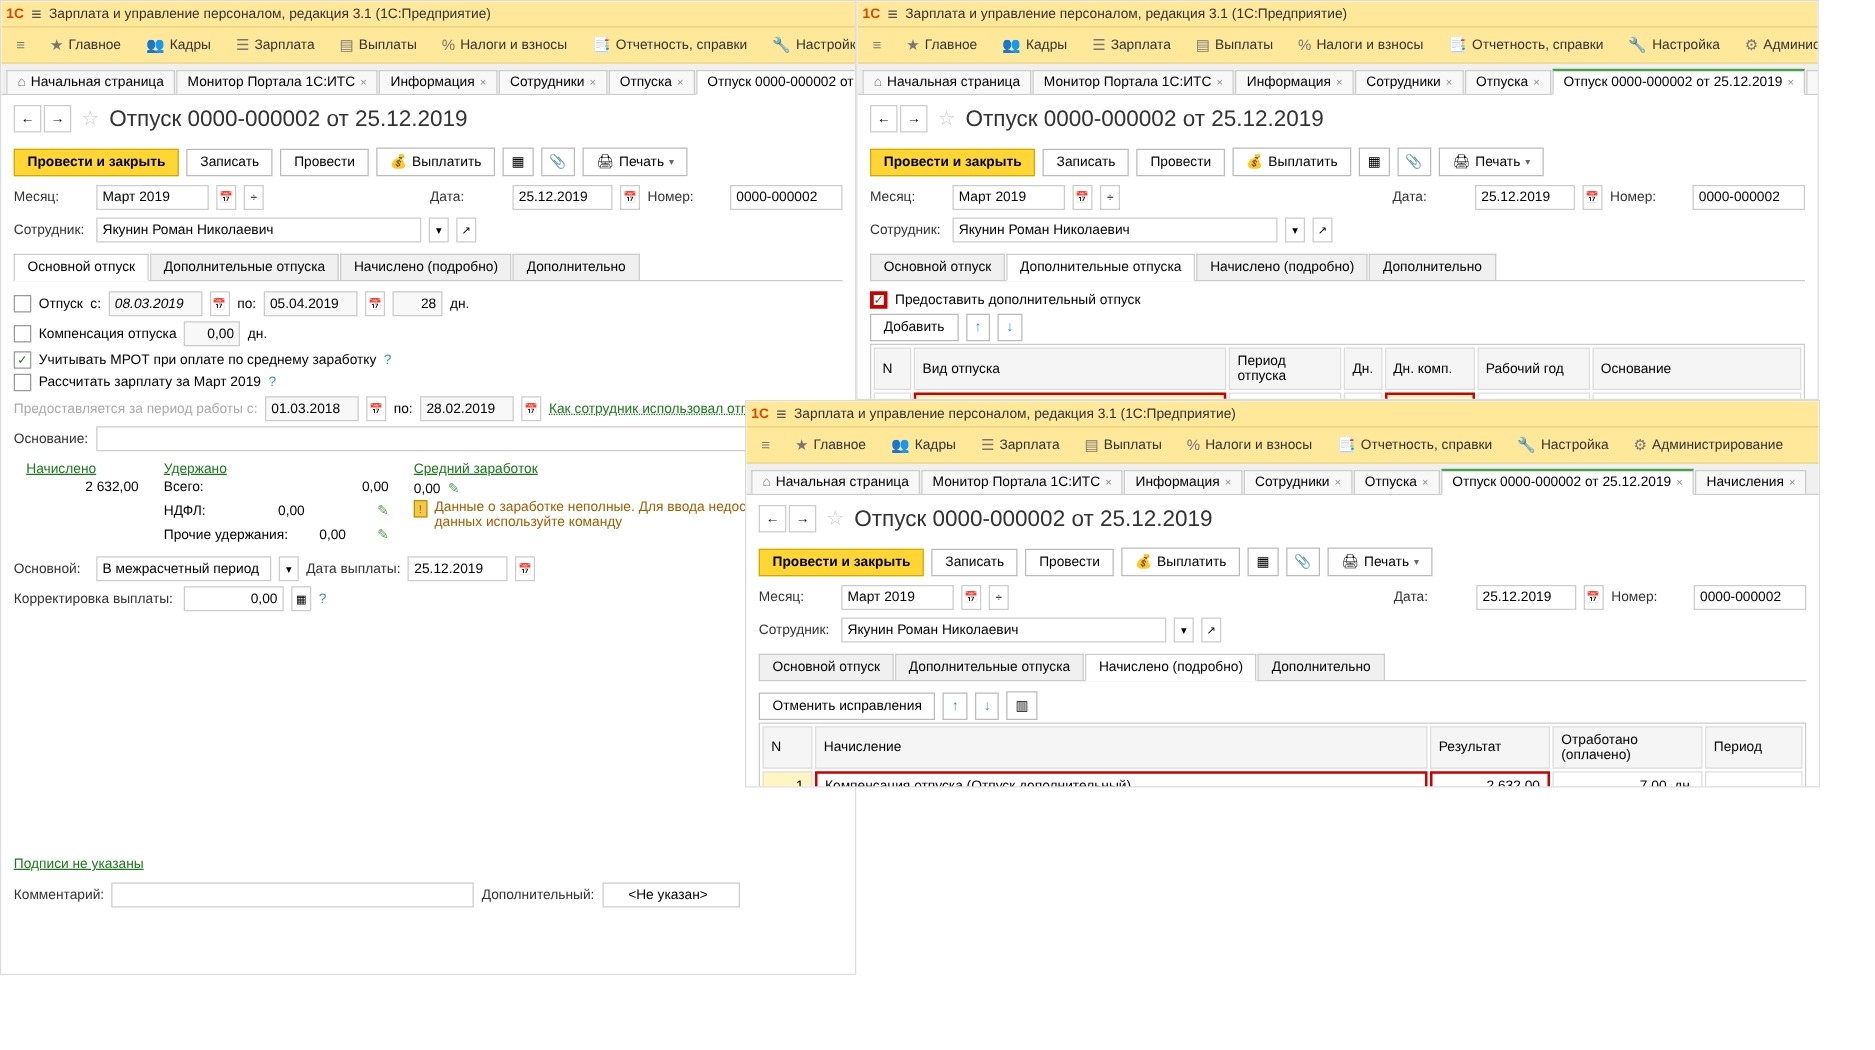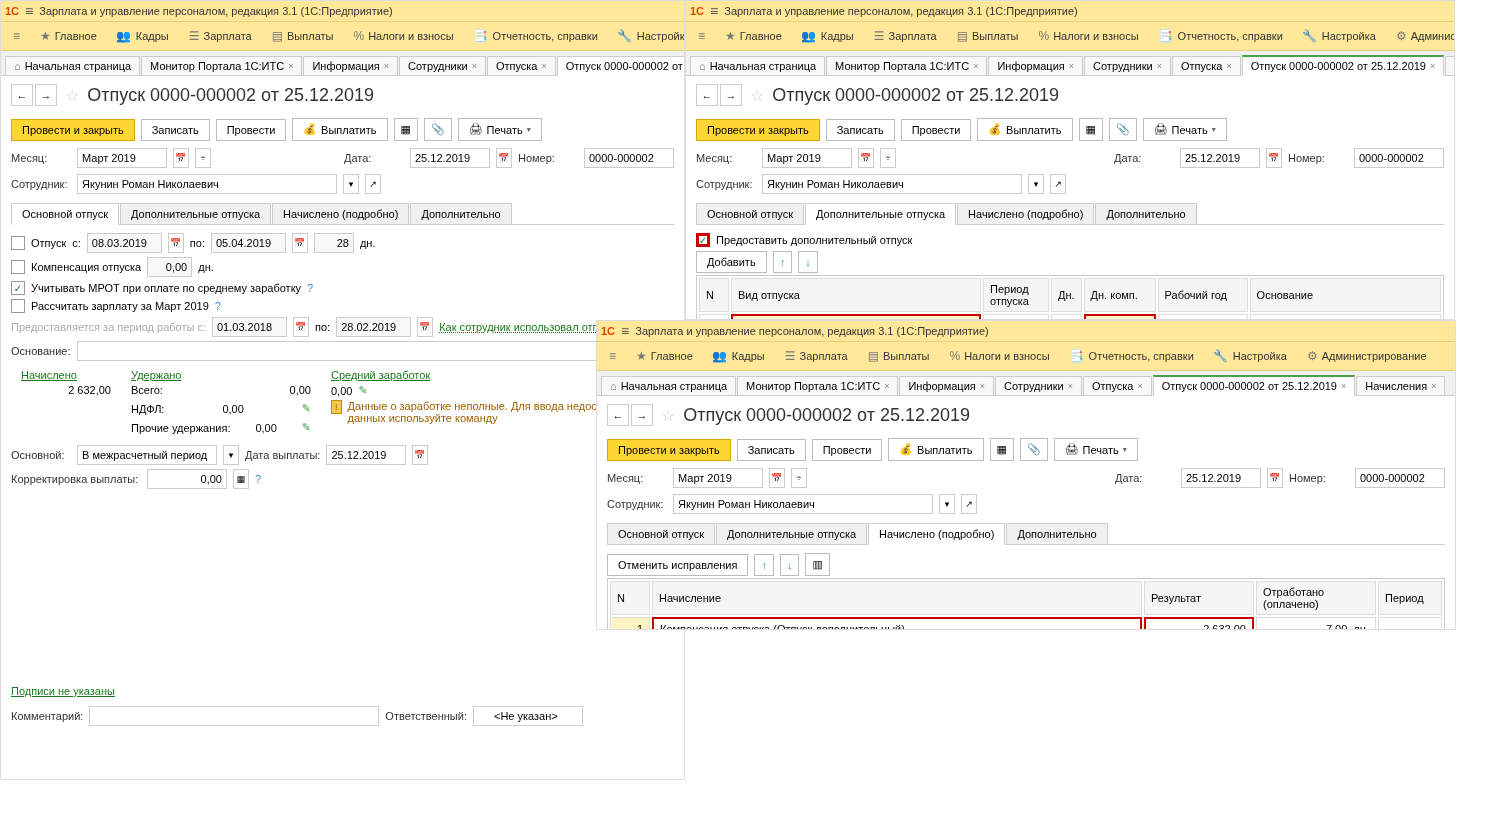--- a/index.html
+++ b/index.html
@@ -27,21 +27,21 @@
 .tab .home { color: #777; }
 
 .pagehdr { display: flex; align-items: center; gap: 8px; padding: 8px 10px; }
 .navbtns { display: flex; gap: 2px; }
 .navbtn { width: 22px; height: 22px; border: 1px solid #ccc; background: #fff; display: flex; align-items: center; justify-content: center; }
 .star { color: #ccc; font-size: 16px; }
 .pagetitle { font-size: 18px; font-weight: 400; color: #333; }
 
 .toolbar { display: flex; align-items: center; gap: 6px; padding: 4px 10px; }
 .btn { border: 1px solid #bbb; background: #fff; padding: 4px 10px; cursor: pointer; display: flex; align-items: center; gap: 4px; }
-.btn.yellow { background: #ffd633; border-color: #d4a800; font-weight: normal; }
+.btn.yellow { background: #ffd633; border-color: #d4a800; font-weight: bold; }
 .btn.icon { padding: 4px 6px; }
 .dd { font-size: 8px; color: #666; }
 
 .formrow { display: flex; align-items: center; gap: 6px; padding: 3px 10px; }
 .lbl { color: #333; min-width: 60px; }
 .input { border: 1px solid #ccc; background: #fff; padding: 2px 4px; height: 20px; }
 .input.ro { background: #f8f8f8; }
 .datebtn { width: 16px; height: 20px; border: 1px solid #ccc; background: #fff; display: inline-flex; align-items: center; justify-content: center; font-size: 9px; }
 
 .doctabs { display: flex; border-bottom: 1px solid #ccc; margin: 6px 10px 0; }
@@ -189,21 +189,21 @@
     <div class="doctab active">Основной отпуск</div>
     <div class="doctab">Дополнительные отпуска</div>
     <div class="doctab">Начислено (подробно)</div>
     <div class="doctab">Дополнительно</div>
   </div>
   <div class="panel-body">
     <div class="formrow" style="padding:2px 0">
       <span class="chk"></span>
       <span>Отпуск</span>
       <span>с:</span>
-      <input class="input ro" style="width: 75px;" value="08.03.2019">
+      <input class="input ro" style="width: 75px; font-style: italic;" value="08.03.2019">
       <span class="datebtn">📅</span>
       <span>по:</span>
       <input class="input ro" style="width: 75px;" value="05.04.2019">
       <span class="datebtn">📅</span>
       <input class="input ro numfield" style="width: 40px;" value="28">
       <span>дн.</span>
     </div>
     <div class="formrow" style="padding:2px 0">
       <span class="chk"></span>
       <span>Компенсация отпуска</span>
@@ -282,21 +282,21 @@
       <span style="color:#3a8dd4">?</span>
     </div>
   </div>
   <div style="position:absolute;bottom:50px;left:0;right:0">
     <div class="footer-links">
       <span class="grn-link">Подписи не указаны</span>
     </div>
     <div class="formrow">
       <span class="lbl">Комментарий:</span>
       <input class="input" style="width: 290px;">
-      <span class="lbl">Ответственный:</span>
+      <span class="lbl">Дополнительный:</span>
       <input class="input" style="width: 110px; padding-left: 20px;" value="&lt;Не указан&gt;">
     </div>
   </div>
 </div>
 
 <div class="pane pane2">
   <div class="titlebar">
     <span class="logo1c">1C</span>
     <span class="menu-icon">≡</span>
     <span class="title-text">Зарплата и управление персоналом, редакция 3.1  (1С:Предприятие)</span>
@@ -423,21 +423,21 @@
     <div class="formrow" style="padding:2px 0">
       <button class="btn">Добавить</button>
       <button class="btn icon" style="color:#3a8dd4">↑</button>
       <button class="btn icon" style="color:#3a8dd4">↓</button>
     </div>
     <table class="table">
       <tbody>
           <tr>
         <th style="width:30px">N</th>
         <th style="width:250px">Вид отпуска</th>
-        <th style="width:66px">Период отпуска</th>
+        <th style="width:90px">Период отпуска</th>
         <th style="width:30px">Дн.</th>
         <th style="width:72px">Дн. комп.</th>
         <th style="width:90px">Рабочий год</th>
         <th>Основание</th>
       </tr>
       <tr>
         <td class="n">1</td>
         <td class="hl-red cell-highlight">Дополнительный оплачиваемый отпуск пострадавшим на ЧАЭС</td>
         <td></td>
         <td></td>
@@ -576,21 +576,21 @@
       <button class="btn">Отменить исправления</button>
       <button class="btn icon" style="color:#3a8dd4">↑</button>
       <button class="btn icon" style="color:#3a8dd4">↓</button>
       <button class="btn icon">▥</button>
     </div>
     <table class="table">
       <tbody>
           <tr>
         <th style="width:40px">N</th>
         <th style="width:490px">Начисление</th>
-        <th style="width:110px">Результат</th>
+        <th style="width:96px">Результат</th>
         <th style="width:120px">Отработано (оплачено)</th>
         <th>Период</th>
       </tr>
       <tr>
         <td class="n cell-highlight">1</td>
         <td class="hl-red">Компенсация отпуска (Отпуск дополнительный)</td>
         <td class="n hl-red">2 632,00</td>
         <td class="n"><span>7,00</span>&nbsp;&nbsp;<span>дн.</span></td>
         <td></td>
       </tr>

